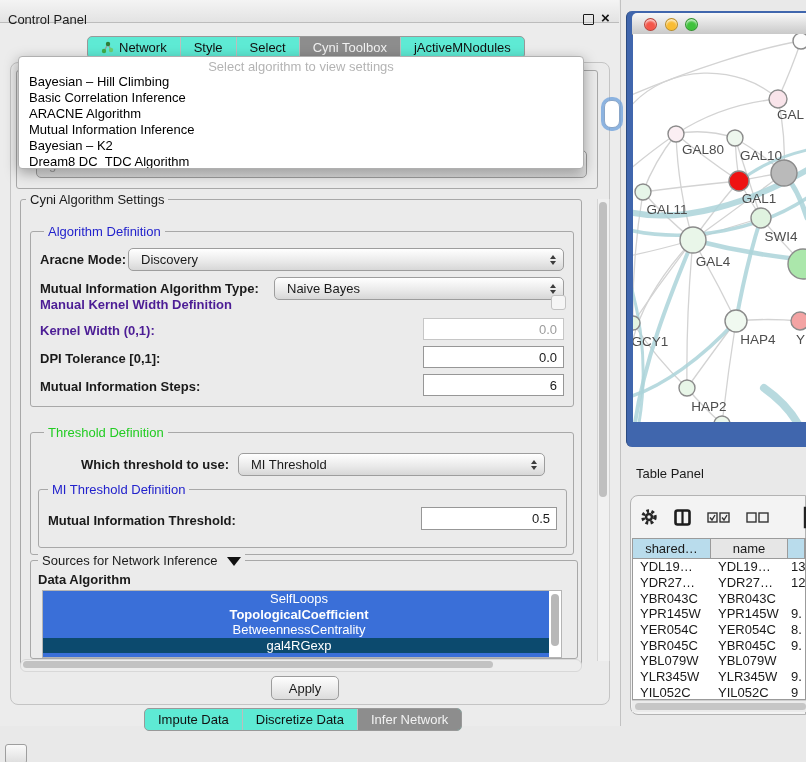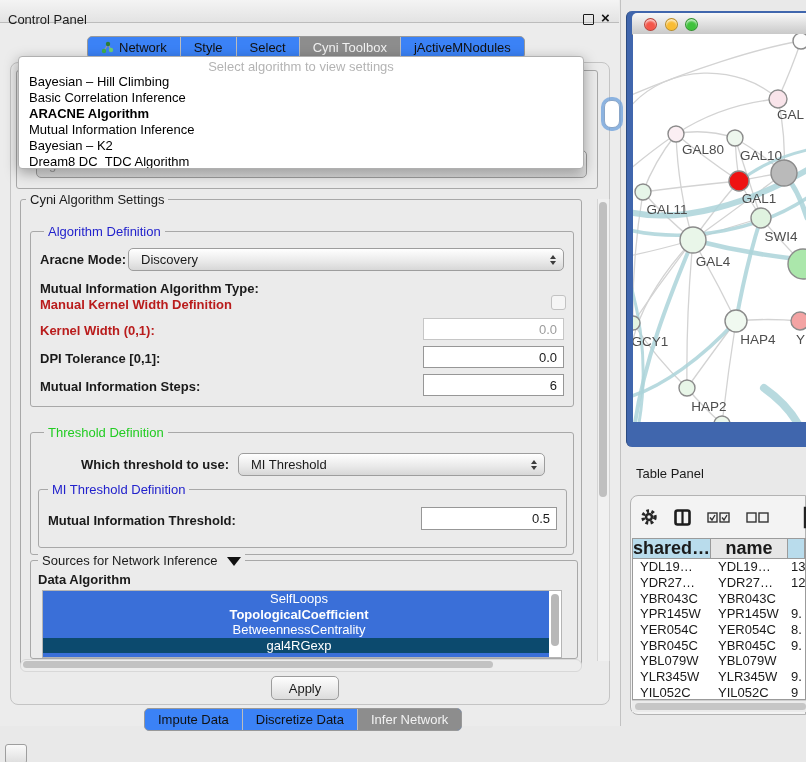--- a/index.html
+++ b/index.html
@@ -5,44 +5,44 @@
   html,body{margin:0;padding:0;background:#e9e9e9;overflow:hidden;}
   #root{position:relative;width:806px;height:762px;font-family:"Liberation Sans",sans-serif;color:#1a1a1a;}
   .abs{position:absolute;}
   
   .cp{left:0;top:8;width:620px;height:726px;background:#ececec;border-right:1px solid #c2c2c2;}
   .cp-titlebar{left:0;top:8;width:619px;height:22px;background:linear-gradient(#f4f4f4,#e3e3e3);border-bottom:1px solid #bcbcbc;}
   .cp-title{left:8px;top:12px;font-size:13px;color:#1b1b1b;}
   .float-box{left:583px;top:14px;width:9px;height:9px;border:1.5px solid #1b1b1b;border-radius:1px;}
   .close-x{left:601px;top:9px;font-size:15px;font-weight:bold;color:#111;}
   
-  .tabbar{left:87px;top:36px;height:21px;display:flex;background:#3b82f6;border:1px solid #999;border-radius:5px;overflow:hidden;font-size:13px;align-items:stretch;}
+  .tabbar{left:87px;top:36px;height:21px;display:flex;background:#5eead4;border:1px solid #999;border-radius:5px;overflow:hidden;font-size:13px;align-items:stretch;}
   .seg{display:flex;align-items:center;padding:0 13px;border-left:1px solid #bdbdbd;color:#111;white-space:nowrap;}
   .seg:first-child{border-left:none;}
   .seg.sel{background:#8d8d8d;color:#f2f2f2;}
   .seg .ticon{margin-right:5px;display:inline-flex;}
   
   .inner{left:10px;top:62px;width:598px;height:641px;background:#ebebeb;border:1px solid #c4c4c4;border-radius:8px;}
   .gb{border:1px solid #a8a8a8;border-radius:3px;}
   .gbt{font-size:13px;background:#ebebeb;padding:0 4px;white-space:nowrap;}
   .lbl{font-size:13px;font-weight:bold;white-space:nowrap;}
-  .lbl.dis{color:#b91c1c;}
+  .lbl.dis{color:#4c1d95;}
   .combo{background:linear-gradient(#ffffff,#e9e9e9 60%,#d7d7d7);border:1px solid #9d9d9d;border-radius:5px;font-size:13px;display:flex;align-items:center;padding-left:12px;box-sizing:border-box;}
   .stepper{position:absolute;right:7px;top:50%;transform:translateY(-50%);display:flex;flex-direction:column;gap:2px;}
   .stepper i{width:0;height:0;border-left:3.5px solid transparent;border-right:3.5px solid transparent;display:block;}
   .stepper .up{border-bottom:4px solid #3c3c3c;}
   .stepper .dn{border-top:4px solid #3c3c3c;}
   .field{background:#fff;border:1px solid #979797;font-size:13px;text-align:right;padding:0 6px;box-sizing:border-box;display:flex;align-items:center;justify-content:flex-end;}
   .field.dis{border-color:#c6c6c6;color:#9c9c9c;}
   .chk{width:13px;height:13px;border:1px solid #c2c2c2;border-radius:3px;background:#f5f5f5;}
   
   .popup{left:18px;top:56px;width:564px;height:111px;background:#fff;border:1px solid #b0b0b0;border-radius:4px;box-shadow:0 4px 14px rgba(0,0,0,.35);z-index:50;overflow:hidden;}
   .popup-head{height:15px;text-align:center;font-size:13px;color:#b4b4b4;padding-top:2px;}
   .pitem{height:16px;line-height:16px;font-size:13px;padding-left:10px;color:#000;white-space:nowrap;}
-  .pitem.b{font-weight:bold;}
+  .pitem.b{font-weight:normal;}
   
   .vsb{background:#f0f0f0;border-left:1px solid #d4d4d4;border-right:1px solid #d4d4d4;}
   .vsb .thumb{position:absolute;left:1px;width:8px;background:#bfbfbf;border-radius:5px;}
   .hsb{background:#ededed;border:1px solid #d8d8d8;border-radius:6px;}
   .hsb .thumb{position:absolute;top:1px;height:7px;background:#c2c2c2;border-radius:4px;}
   
   .attrlist{background:#fff;border:1px solid #b5b5b5;overflow:hidden;}
   .attr{height:15.5px;line-height:15.5px;font-size:13px;color:#fff;padding-left:6px;white-space:nowrap;}
   
   .btn{background:linear-gradient(#fefefe,#dcdcdc);border:1px solid #9d9d9d;border-radius:5px;font-size:13px;display:flex;align-items:center;justify-content:center;}
@@ -51,21 +51,21 @@
   .netframe{left:626px;top:11px;width:180px;height:436px;background:#4066ad;border-left:1px solid #2a4a80;border-radius:6px 0 0 6px;}
   .net-titlebar{left:632px;top:13px;width:174px;height:21px;background:linear-gradient(#f8f8f8,#c9c9c9);border-bottom:1px solid #8e8e8e;border-radius:5px 0 0 0;}
   .light{position:absolute;top:5px;width:11px;height:11px;border-radius:50%;border:1px solid rgba(0,0,0,.25);box-shadow:inset 0 2px 2px rgba(255,255,255,.7);}
   .netcanvas{left:633px;top:34px;width:173px;height:388px;background:#fff;overflow:hidden;}
   
   .tp-title{left:636px;top:466px;font-size:13px;color:#1b1b1b;}
   .subwin{left:630px;top:495px;width:176px;height:220px;background:#f3f3f3;border:1px solid #b3b3b3;border-radius:8px 0 0 8px;box-sizing:border-box;}
   .toolbar{left:640px;top:504px;height:26px;display:flex;align-items:center;gap:16px;}
   .tbl{left:632px;top:538px;width:174px;height:162px;background:#fff;border:1px solid #9b9b9b;box-sizing:border-box;overflow:hidden;}
   .tr{display:flex;height:20px;}
-  .th{font-size:18px;display:flex;align-items:center;justify-content:center;border-right:1px solid #9b9b9b;border-bottom:1px solid #9b9b9b;background:#e6e6e6;box-sizing:border-box;font-weight:bold;}
+  .th{font-size:13px;display:flex;align-items:center;justify-content:center;border-right:1px solid #9b9b9b;border-bottom:1px solid #9b9b9b;background:#e6e6e6;box-sizing:border-box;}
   .th.hl{background:#b9dcec;}
   .td{font-size:13px;font-weight:500;display:flex;align-items:center;padding-left:7px;box-sizing:border-box;white-space:nowrap;overflow:hidden;}
   .drow{display:flex;height:15.7px;}
   .tbl-hsb{left:632px;top:700px;width:174px;height:11px;background:#ebebeb;border-top:1px solid #cfcfcf;}
   .tbl-hsb .thumb{position:absolute;left:3px;top:2px;width:171px;height:7px;background:#c6c6c6;border-radius:4px;}
   .mini-icon{left:5px;top:744px;width:20px;height:18px;background:linear-gradient(#fafafa,#dedede);border:1px solid #9e9e9e;border-radius:3px;}
 </style>
 </head>
 <body>
 
@@ -121,20 +121,27 @@
   <div class="abs lbl" style="left:40px;top:252px;">Aracne Mode:</div>
   <div class="abs combo" style="left:128px;top:248px;width:436px;height:23px;">
     <span>Discovery</span>
     <span class="stepper">
         <i class="up"></i>
         <i class="dn"></i>
       </span>
   </div>
 
   <div class="abs lbl" style="left:40px;top:281px;">Mutual Information Algorithm Type:</div>
+  <div class="abs combo" style="left:274px;top:277px;width:290px;height:23px;">
+    <span>Naive Bayes</span>
+    <span class="stepper">
+        <i class="up"></i>
+        <i class="dn"></i>
+      </span>
+  </div>
 
   <div class="abs lbl dis" style="left:40px;top:297px;">Manual Kernel Width Definition</div>
   <div class="abs chk" style="left:551px;top:295px;"></div>
 
   <div class="abs lbl dis" style="left:40px;top:323px;">Kernel Width (0,1):</div>
   <div class="abs field dis" style="left:423px;top:318px;width:141px;height:22px;">
     <span>0.0</span>
   </div>
 
   <div class="abs lbl" style="left:40px;top:351px;">DPI Tolerance [0,1]:</div>

